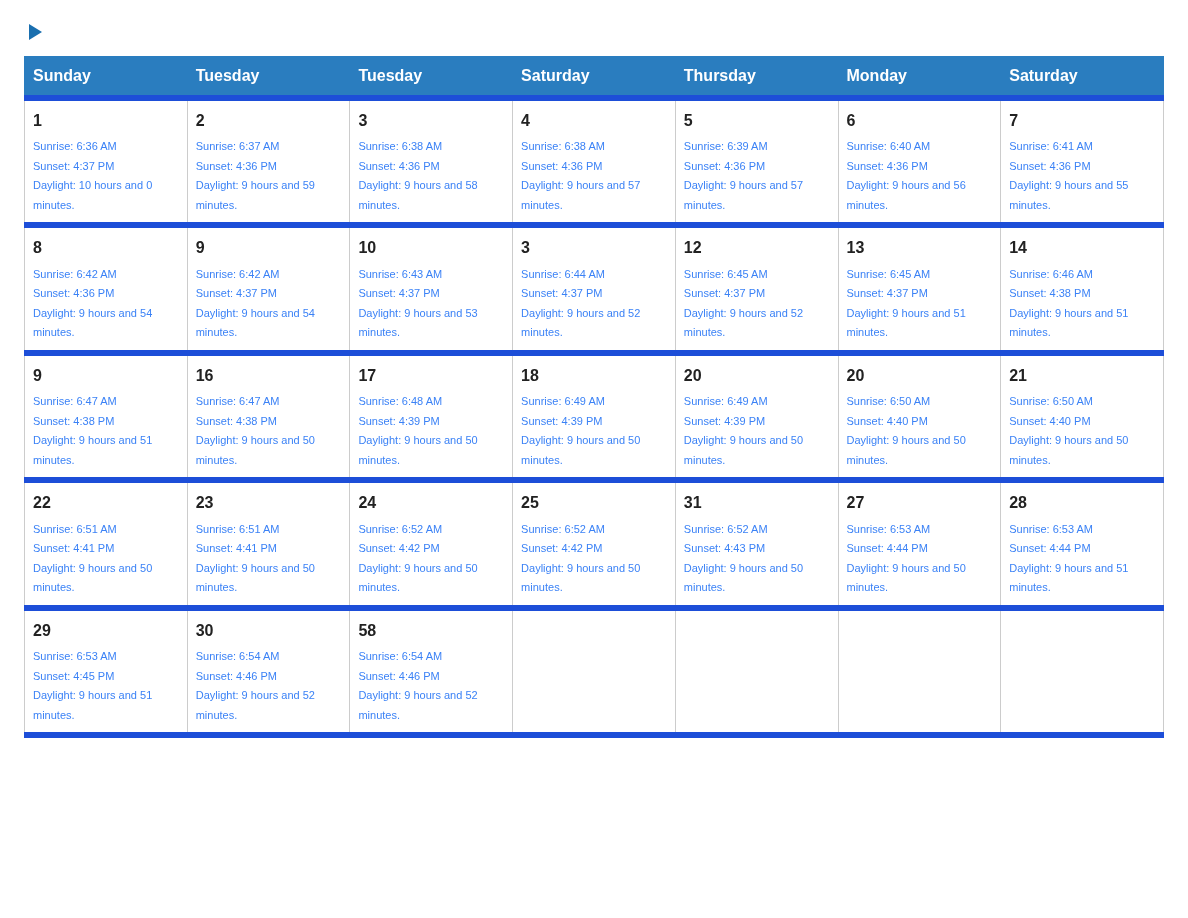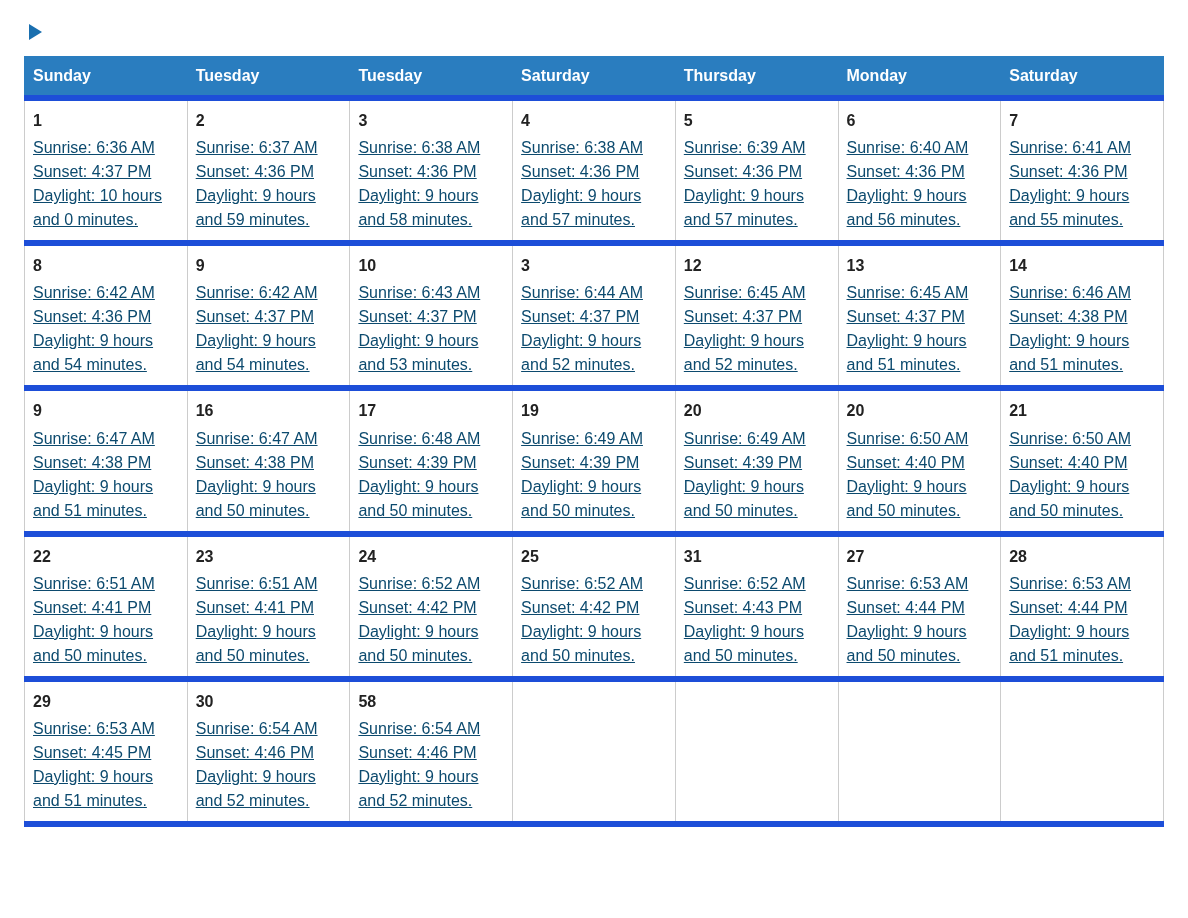--- a/index.html
+++ b/index.html
@@ -76,24 +76,23 @@
       line-height: 1.45;
       min-height: 100px;
     }
     .day-num {
       font-size: 16px;
       font-weight: bold;
       display: block;
       margin-bottom: 4px;
     }
     .day-info {
-      font-size: 16px;
-      color: #0c4a6e;
+      font-size: 11px;
+      color: #3b82f6;
       line-height: 1.5;
-      text-decoration: underline;
     }
     .calendar tr {
       border-bottom: 6px solid #1d4ed8;
     }
     .empty-cell {
       background: #fff;
     }
     
     .logo-arrow {
       display: inline-block;
@@ -203,21 +202,21 @@
         </td>
         <td>
           <span class="day-num">16</span>
           <span class="day-info">Sunrise: 6:47 AM<br>Sunset: 4:38 PM<br>Daylight: 9 hours and 50 minutes.</span>
         </td>
         <td>
           <span class="day-num">17</span>
           <span class="day-info">Sunrise: 6:48 AM<br>Sunset: 4:39 PM<br>Daylight: 9 hours and 50 minutes.</span>
         </td>
         <td>
-          <span class="day-num">19</span>
+          <span class="day-num">18</span>
           <span class="day-info">Sunrise: 6:49 AM<br>Sunset: 4:39 PM<br>Daylight: 9 hours and 50 minutes.</span>
         </td>
         <td>
           <span class="day-num">20</span>
           <span class="day-info">Sunrise: 6:49 AM<br>Sunset: 4:39 PM<br>Daylight: 9 hours and 50 minutes.</span>
         </td>
         <td>
           <span class="day-num">20</span>
           <span class="day-info">Sunrise: 6:50 AM<br>Sunset: 4:40 PM<br>Daylight: 9 hours and 50 minutes.</span>
         </td>

